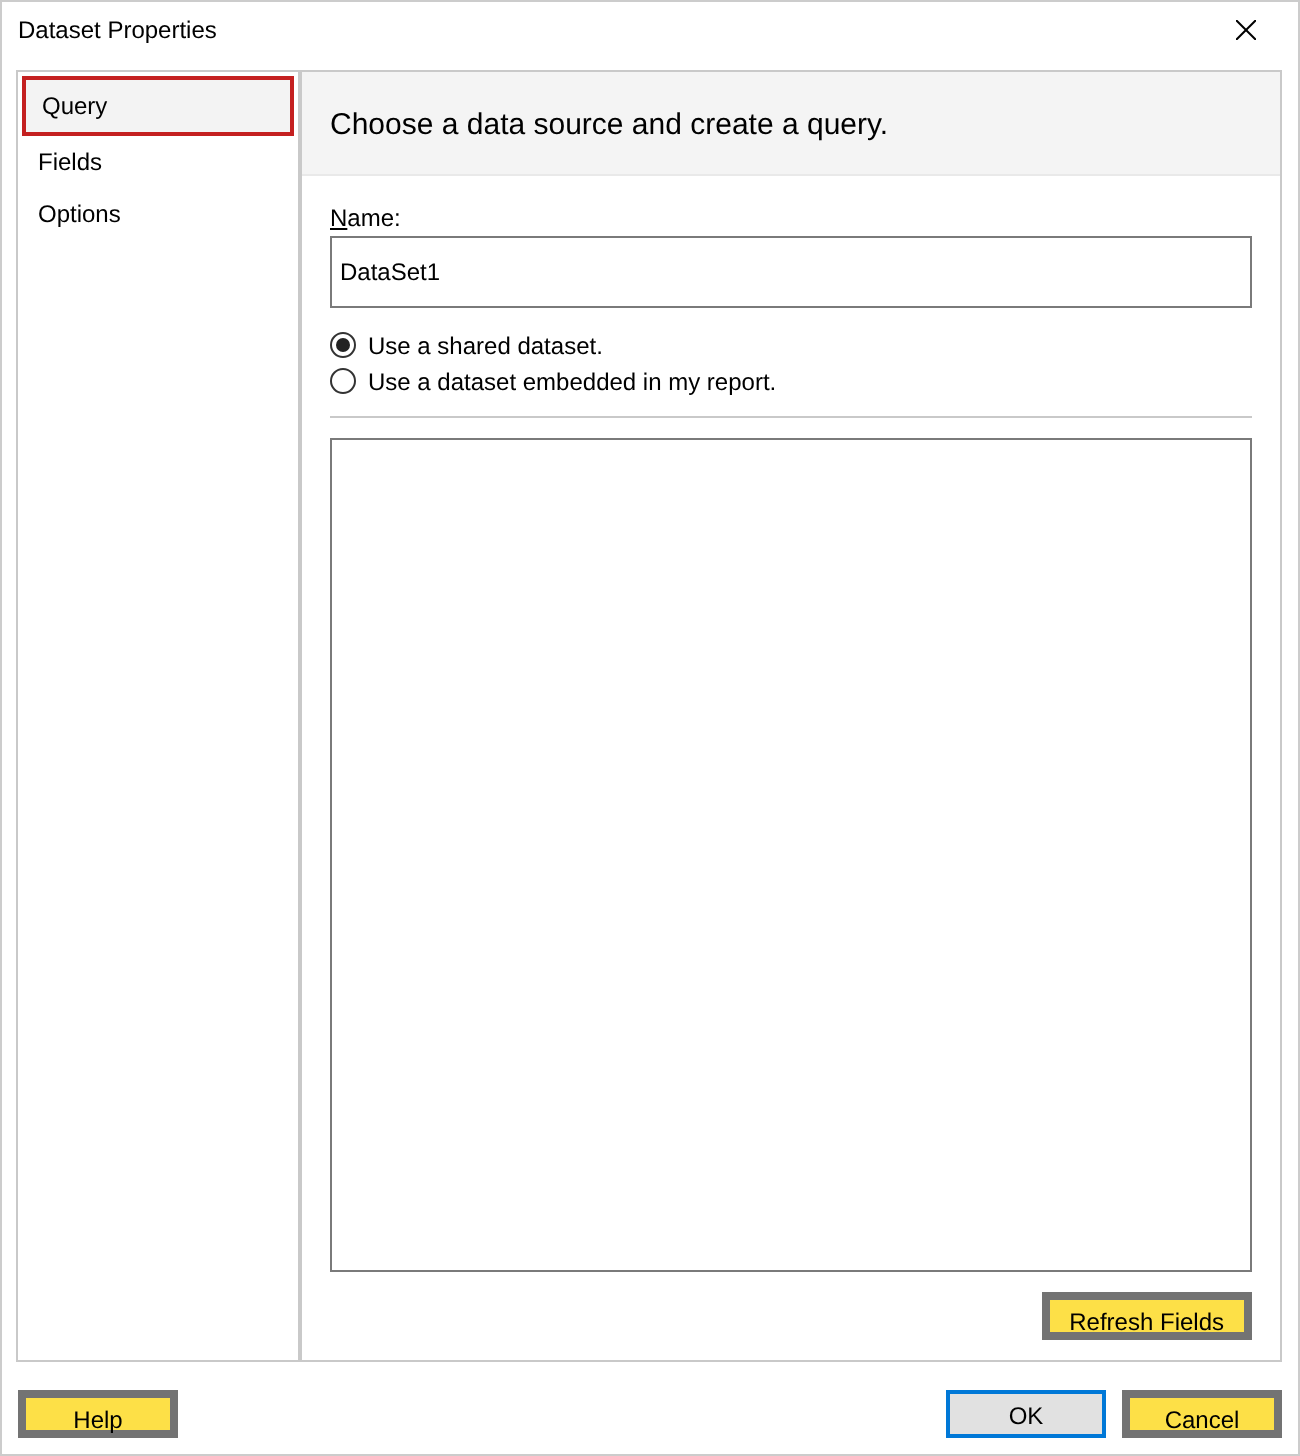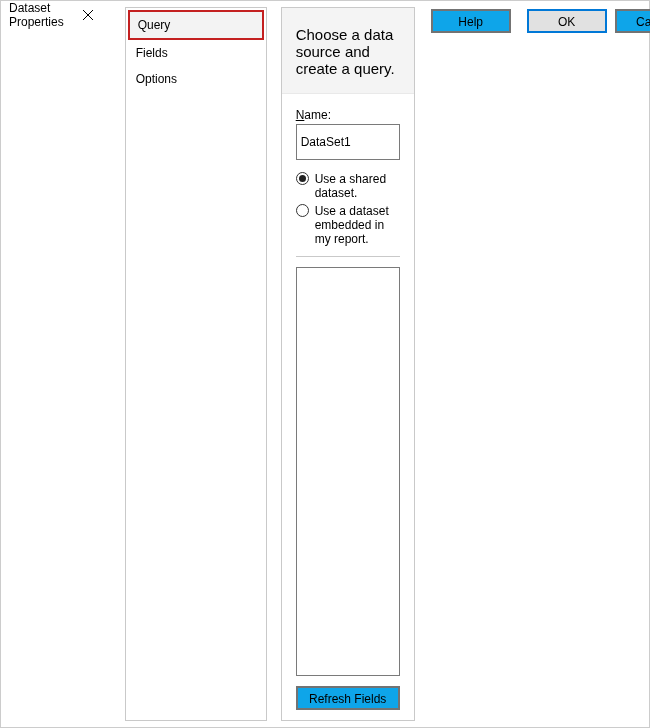--- a/index.html
+++ b/index.html
@@ -10,21 +10,21 @@
   html, body {
     margin: 0;
     padding: 0;
     background: #fff;
   }
   .dialog {
     width: 650px;
     height: 728px;
     border: 1px solid #ccc;
     display: flex;
-    flex-direction: row;
+    flex-direction: column;
     background: #fff;
   }
   .titlebar {
     display: flex;
     align-items: center;
     justify-content: space-between;
     padding: 4px 8px 4px 8px;
     height: 28px;
   }
   .titlebar .title {
@@ -38,22 +38,21 @@
     justify-content: center;
     cursor: default;
   }
   .close-btn svg {
     width: 10px;
     height: 10px;
   }
   .body {
     flex: 1;
     display: flex;
-    padding: 6px 8px 6px 17px;
-    gap: 14px;
+    padding: 6px 8px 6px 7px;
     min-height: 0;
   }
   .sidebar {
     width: 142px;
     border: 1px solid #c9c9c9;
     background: #fff;
     display: flex;
     flex-direction: column;
     padding: 2px;
   }
@@ -136,22 +135,22 @@
     border: 1px solid #7a7a7a;
     background: #fff;
     min-height: 0;
   }
   .refresh-row {
     display: flex;
     justify-content: flex-end;
     padding-top: 10px;
   }
   .btn {
-    border: 2px solid #737373;
-    background: #0ea5e9;
+    border: 4px solid #737373;
+    background: #fde047;
     padding: 4px 10px;
     min-width: 80px;
     text-align: center;
     cursor: default;
     height: 24px;
     line-height: 14px;
   }
   .btn.primary {
     border: 2px solid #0078d7;
     background: #e1e1e1;

